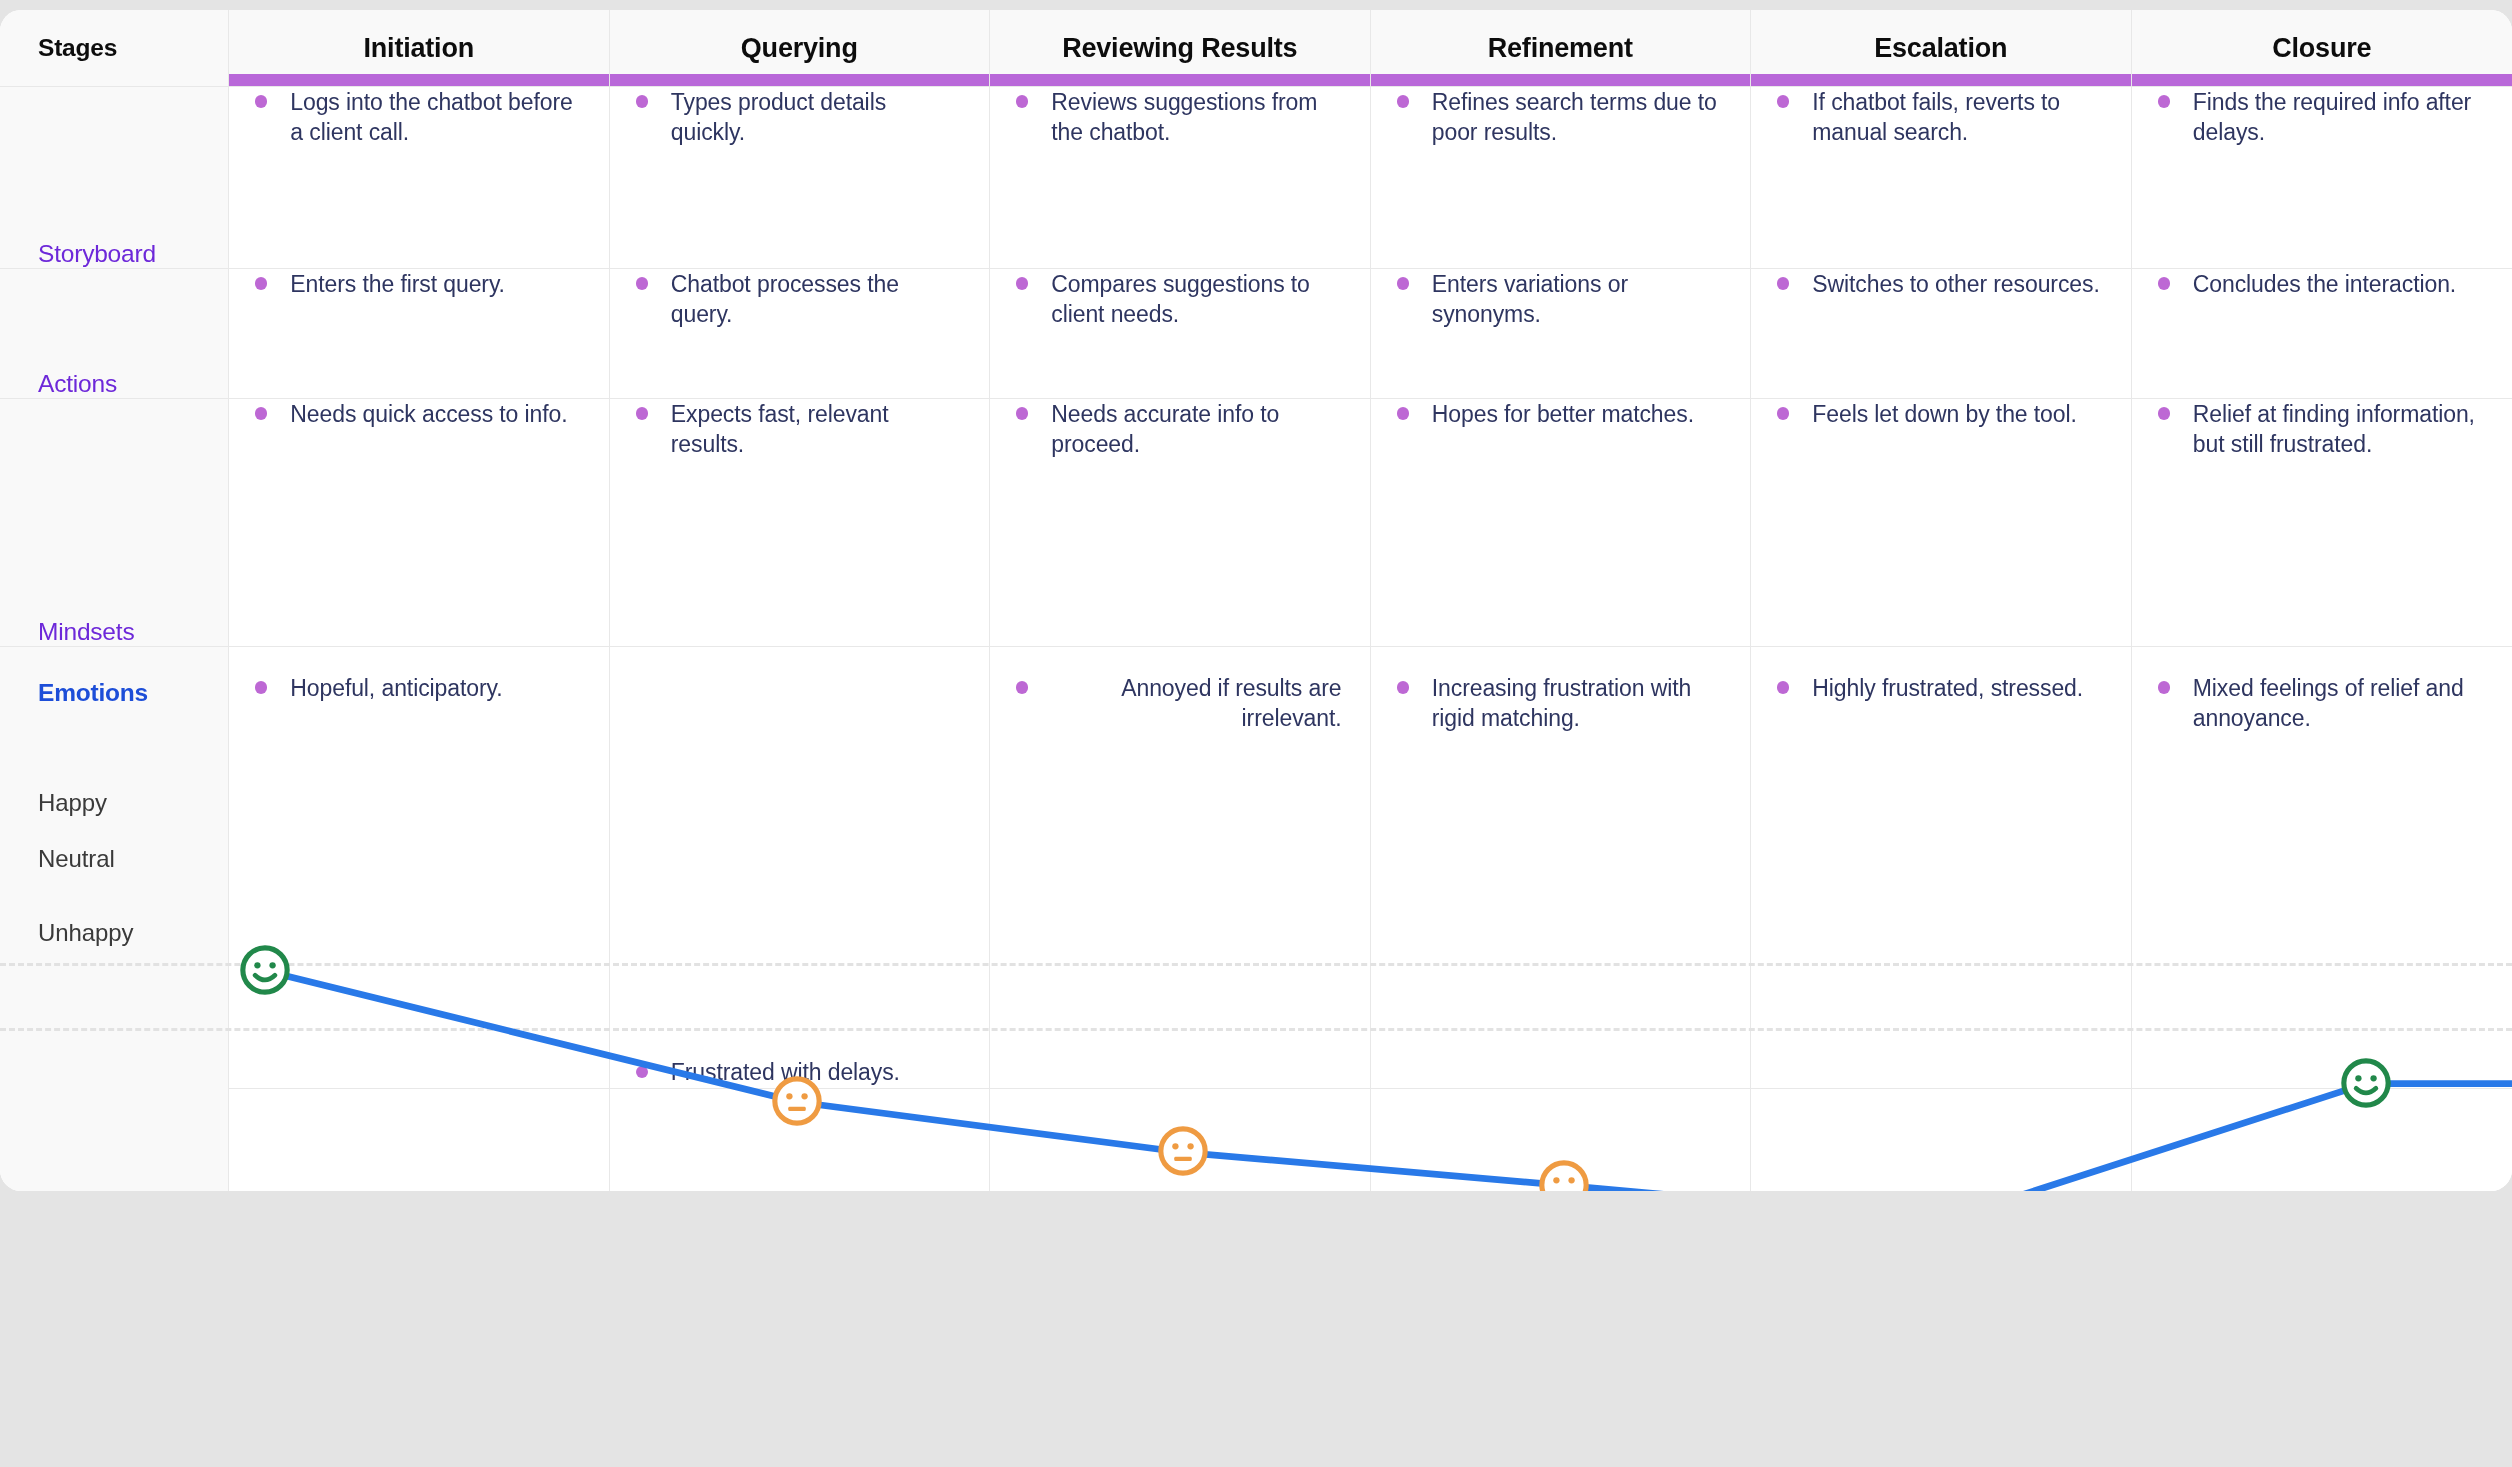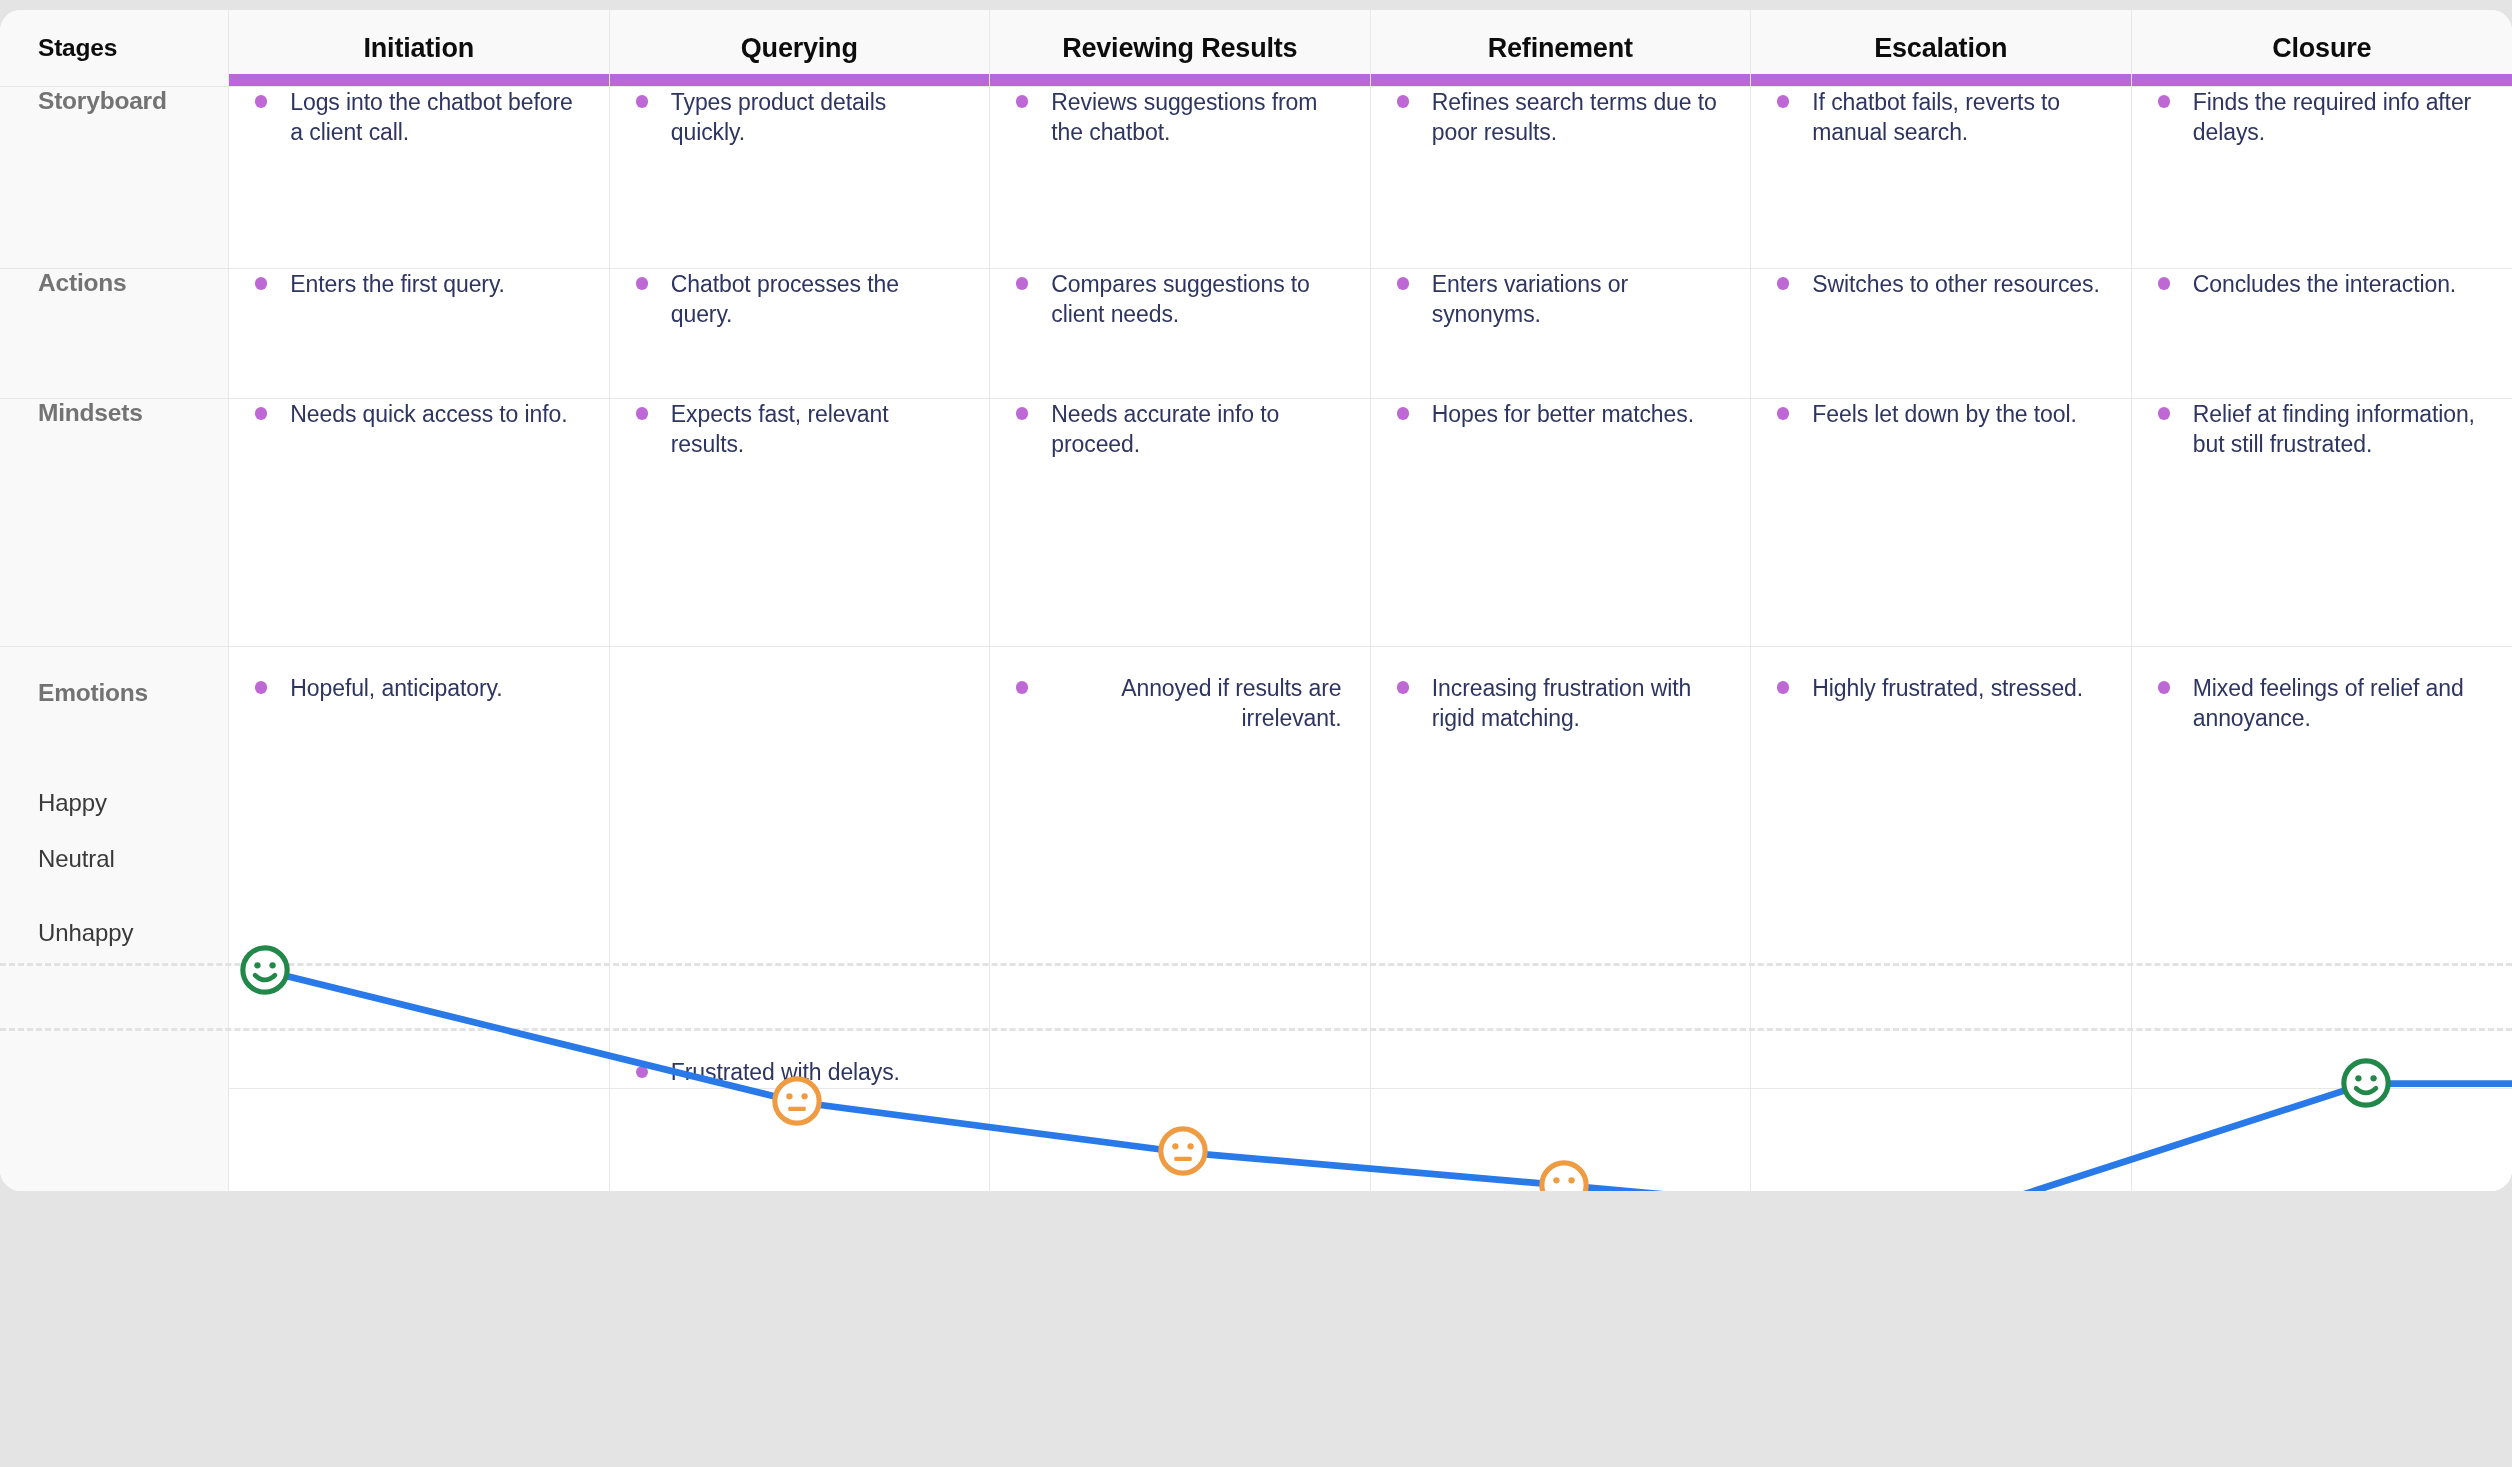--- a/index.html
+++ b/index.html
@@ -22,25 +22,25 @@
   .grid {
     position: absolute; inset: 0;
     display: grid;
     grid-template-columns: 229px repeat(6, 1fr);
     grid-template-rows: 77px 182px 130px 248px 442px 379px;
   }
   .cell { position: relative; border-right: 1.2px solid #e8e8e8; border-bottom: 1.2px solid #e8e8e8; }
   .cell.lastcol { border-right: none; }
   .rowhead {
     background: #f9f9f9;
-    display: flex; align-items: flex-start;
+    display: flex; align-items: flex-end;
     padding-left: 38px;
-    font-weight: bold;
+    font-weight: normal;
     font-size: 24.5px;
-    color: #737373;
+    color: #6d28d9;
     letter-spacing: -0.2px;
   }
   .colhead {
     background: #f9f9f9;
     display: flex; align-items: flex-start; justify-content: center;
     padding-top: 23px;
     font-weight: bold;
     font-size: 27px;
     color: #0d0d0d;
     letter-spacing: -0.2px;
@@ -65,21 +65,21 @@
     letter-spacing: -0.1px;
   }
 
   
   .emo-label-block {
     background: #f9f9f9;
     position: relative;
   }
   .emo-title {
     position: absolute; left: 38px; top: 32px;
-    font-weight: bold; font-size: 24.5px; color: #737373;
+    font-weight: bold; font-size: 24.5px; color: #1d4ed8;
     letter-spacing: -0.2px;
   }
   .emo-axis { position: absolute; left: 38px; font-size: 24px; color: #3a3a3a; letter-spacing: -0.1px; }
   .emo-axis.happy   { top: 142px; }
   .emo-axis.neutral { top: 198px; }
   .emo-axis.unhappy { top: 272px; }
 
   .emo-canvas { background: #fff; position: relative; overflow: visible; }
   .emo-canvas.lastcol { border-right: none; }
 

